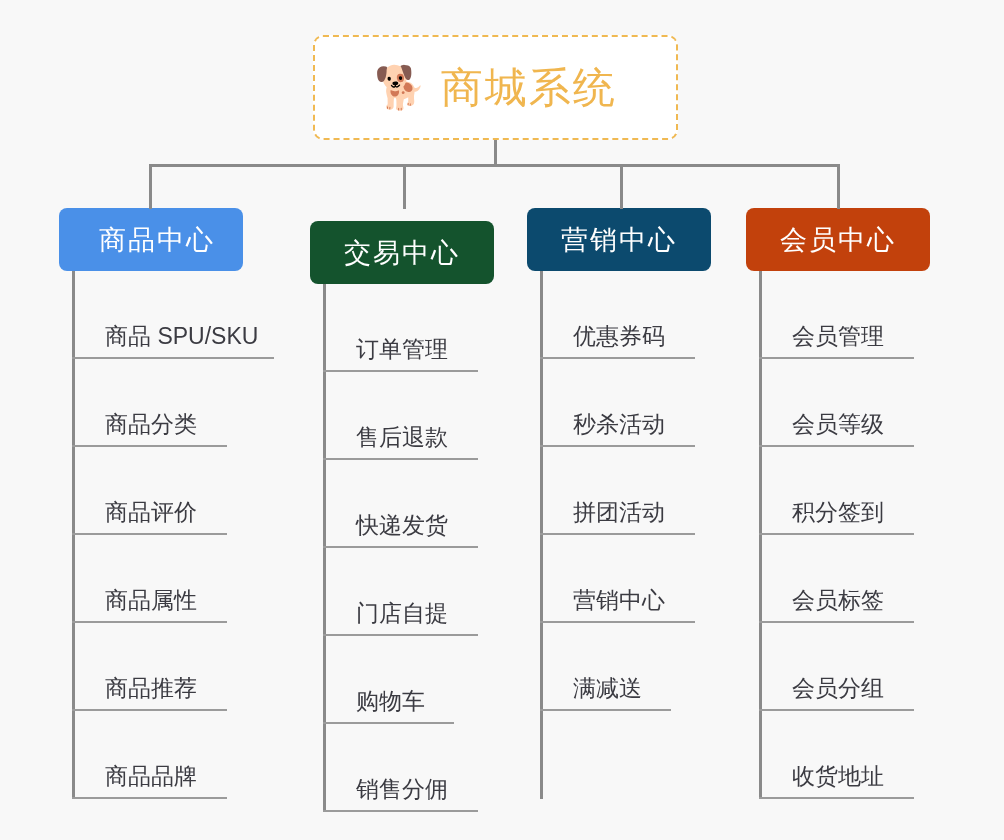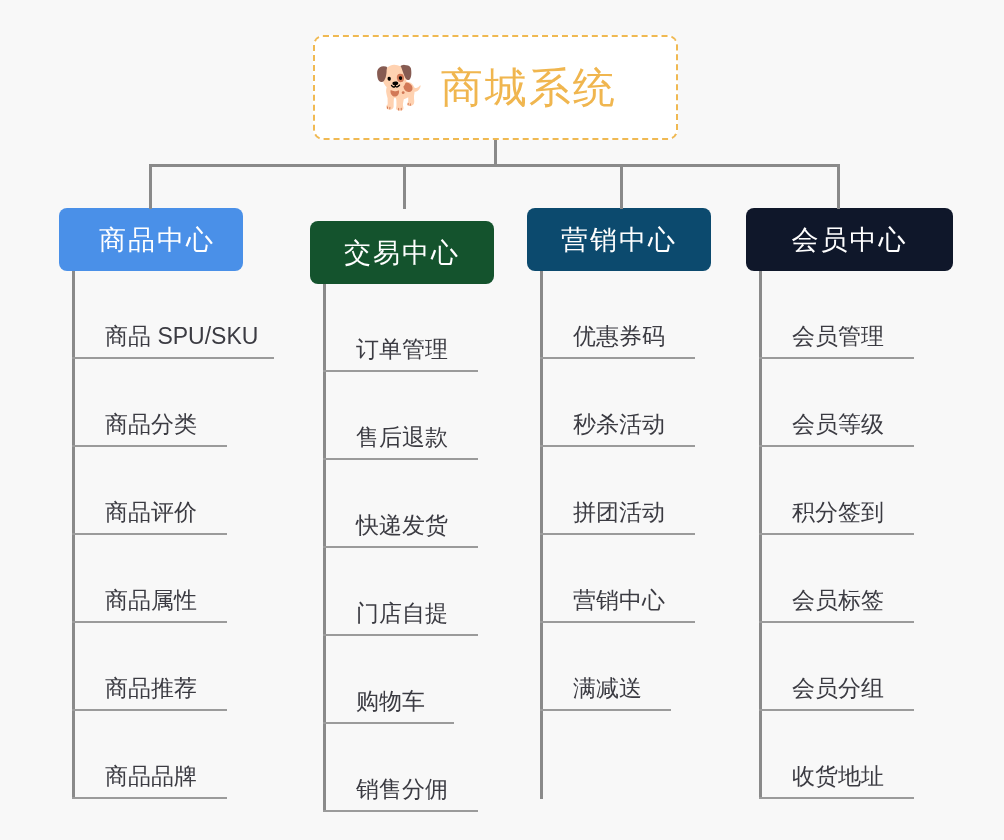--- a/index.html
+++ b/index.html
@@ -234,21 +234,21 @@
             <span class="leaf-label">营销中心</span>
             <div class="leaf-underline" style="width: 155px;"></div>
           </div>
           <div class="leaf-item">
             <span class="leaf-label">满减送</span>
             <div class="leaf-underline" style="width: 131px;"></div>
           </div>
         </div>
       </div>
       <div class="column" style="left: 746px; width: 184px;">
-        <div class="cat-box" style="background: #0f172a; width: 207px;">
+        <div class="cat-box" style="background: #c2410c; width: 184px;">
           <span>会员中心</span>
         </div>
         <div class="leaf-list" style="height: 672px;">
           <div class="leaf-spine" style="height: 528px;"></div>
           <div class="leaf-item">
             <span class="leaf-label">会员管理</span>
             <div class="leaf-underline" style="width: 155px;"></div>
           </div>
           <div class="leaf-item">
             <span class="leaf-label">会员等级</span>

